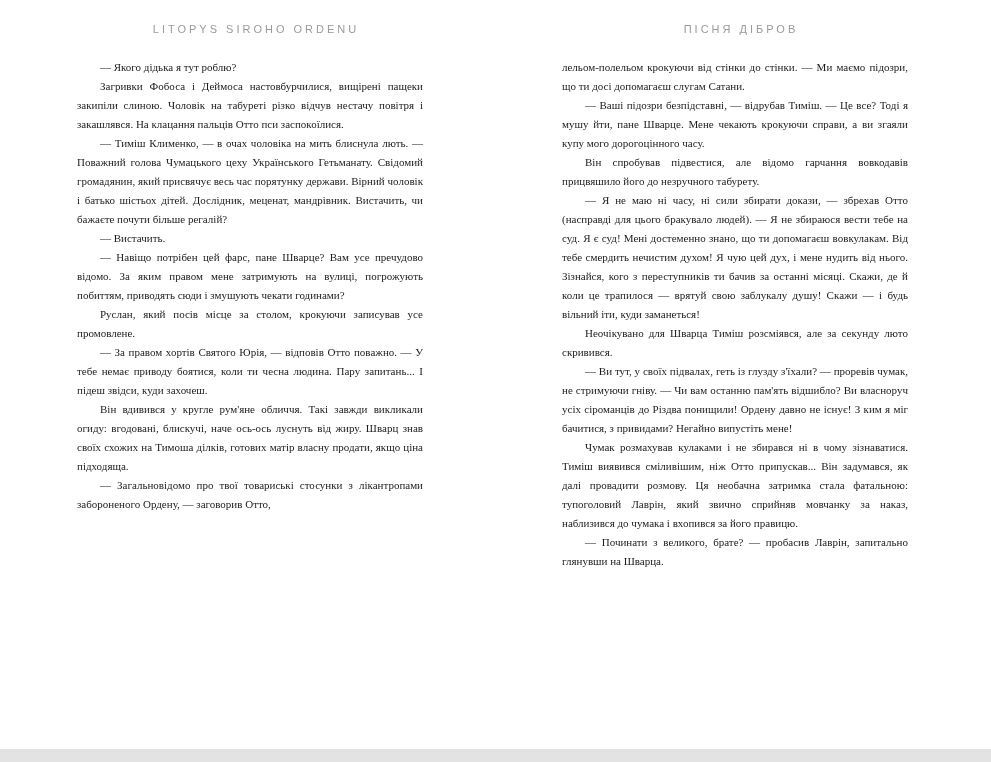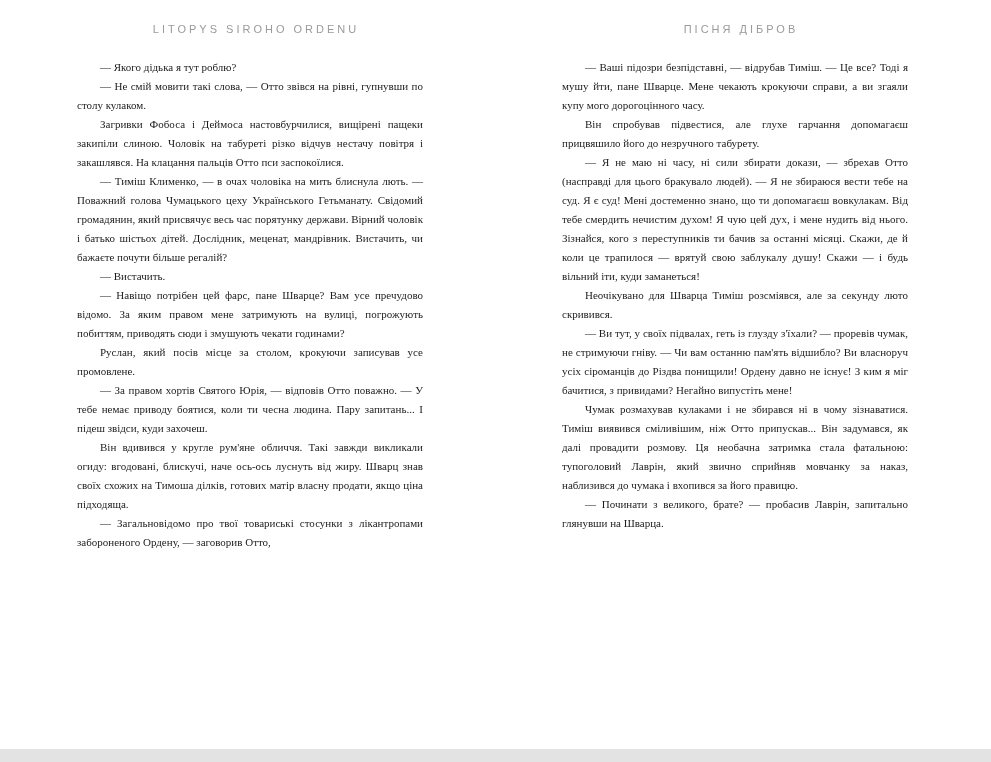--- a/index.html
+++ b/index.html
@@ -59,42 +59,42 @@
 </style>
 </head>
 <body>
 
 <main class="spread">
 
   <section class="page left">
     <div class="running-head">LITOPYS SIROHO ORDENU</div>
     <div class="text">
         <p class="para">— Якого дідька я тут роблю?</p>
-        <p class="para">— Не смій мовити такі слова, — Отто звівся на рівні, гупнувши по столу кулаком.</p>
         <p class="para">Загривки Фобоса і Деймоса настовбурчилися, вищірені пащеки закипіли слиною. Чоловік на табуреті різко відчув нестачу повітря і закашлявся. На клацання пальців Отто пси заспокоїлися.</p>
         <p class="para">— Тиміш Клименко, — в очах чоловіка на мить блиснула лють. — Поважний голова Чумацького цеху Українського Гетьманату. Свідомий громадянин, який присвячує весь час порятунку держави. Вірний чоловік і батько шістьох дітей. Дослідник, меценат, мандрівник. Вистачить, чи бажаєте почути більше регалій?</p>
         <p class="para">— Вистачить.</p>
         <p class="para">— Навіщо потрібен цей фарс, пане Шварце? Вам усе пречудово відомо. За яким правом мене затримують на вулиці, погрожують побиттям, приводять сюди і змушують чекати годинами?</p>
         <p class="para">Руслан, який посів місце за столом, крокуючи записував усе промовлене.</p>
         <p class="para">— За правом хортів Святого Юрія, — відповів Отто поважно. — У тебе немає приводу боятися, коли ти чесна людина. Пару запитань... І підеш звідси, куди захочеш.</p>
         <p class="para">Він вдивився у кругле рум'яне обличчя. Такі завжди викликали огиду: вгодовані, блискучі, наче ось-ось луснуть від жиру. Шварц знав своїх схожих на Тимоша ділків, готових матір власну продати, якщо ціна підходяща.</p>
         <p class="para">— Загальновідомо про твої товариські стосунки з лікантропами забороненого Ордену, — заговорив Отто,</p>
       </div>
     <div class="folio">
       <span class="orn">–▸</span>
       <span class="num">26</span>
       <span class="orn">◂–</span>
     </div>
   </section>
 
   <section class="page right">
     <div class="running-head">ПІСНЯ ДІБРОВ</div>
     <div class="text">
+        <p class="para no-indent">лельом-полельом крокуючи від стінки до стінки. — Ми маємо підозри, що ти досі допомагаєш слугам Сатани.</p>
         <p class="para">— Ваші підозри безпідставні, — відрубав Тиміш. — Це все? Тоді я мушу йти, пане Шварце. Мене чекають крокуючи справи, а ви згаяли купу мого дорогоцінного часу.</p>
-        <p class="para">Він спробував підвестися, але глухе гарчання допомагаєш прицвяшило його до незручного табурету.</p>
+        <p class="para">Він спробував підвестися, але відомо гарчання вовкодавів прицвяшило його до незручного табурету.</p>
         <p class="para">— Я не маю ні часу, ні сили збирати докази, — збрехав Отто (насправді для цього бракувало людей). — Я не збираюся вести тебе на суд. Я є суд! Мені достеменно знано, що ти допомагаєш вовкулакам. Від тебе смердить нечистим духом! Я чую цей дух, і мене нудить від нього. Зізнайся, кого з переступників ти бачив за останні місяці. Скажи, де й коли це трапилося — врятуй свою заблукалу душу! Скажи — і будь вільний іти, куди заманеться!</p>
         <p class="para">Неочікувано для Шварца Тиміш розсміявся, але за секунду люто скривився.</p>
         <p class="para">— Ви тут, у своїх підвалах, геть із глузду з'їхали? — проревів чумак, не стримуючи гніву. — Чи вам останню пам'ять відшибло? Ви власноруч усіх сіроманців до Різдва понищили! Ордену давно не існує! З ким я міг бачитися, з привидами? Негайно випустіть мене!</p>
         <p class="para">Чумак розмахував кулаками і не збирався ні в чому зізнаватися. Тиміш виявився сміливішим, ніж Отто припускав... Він задумався, як далі провадити розмову. Ця необачна затримка стала фатальною: тупоголовий Лаврін, який звично сприйняв мовчанку за наказ, наблизився до чумака і вхопився за його правицю.</p>
         <p class="para">— Починати з великого, брате? — пробасив Лаврін, запитально глянувши на Шварца.</p>
       </div>
     <div class="folio">
       <span class="orn">–▸</span>
       <span class="num">27</span>
       <span class="orn">◂–</span>

